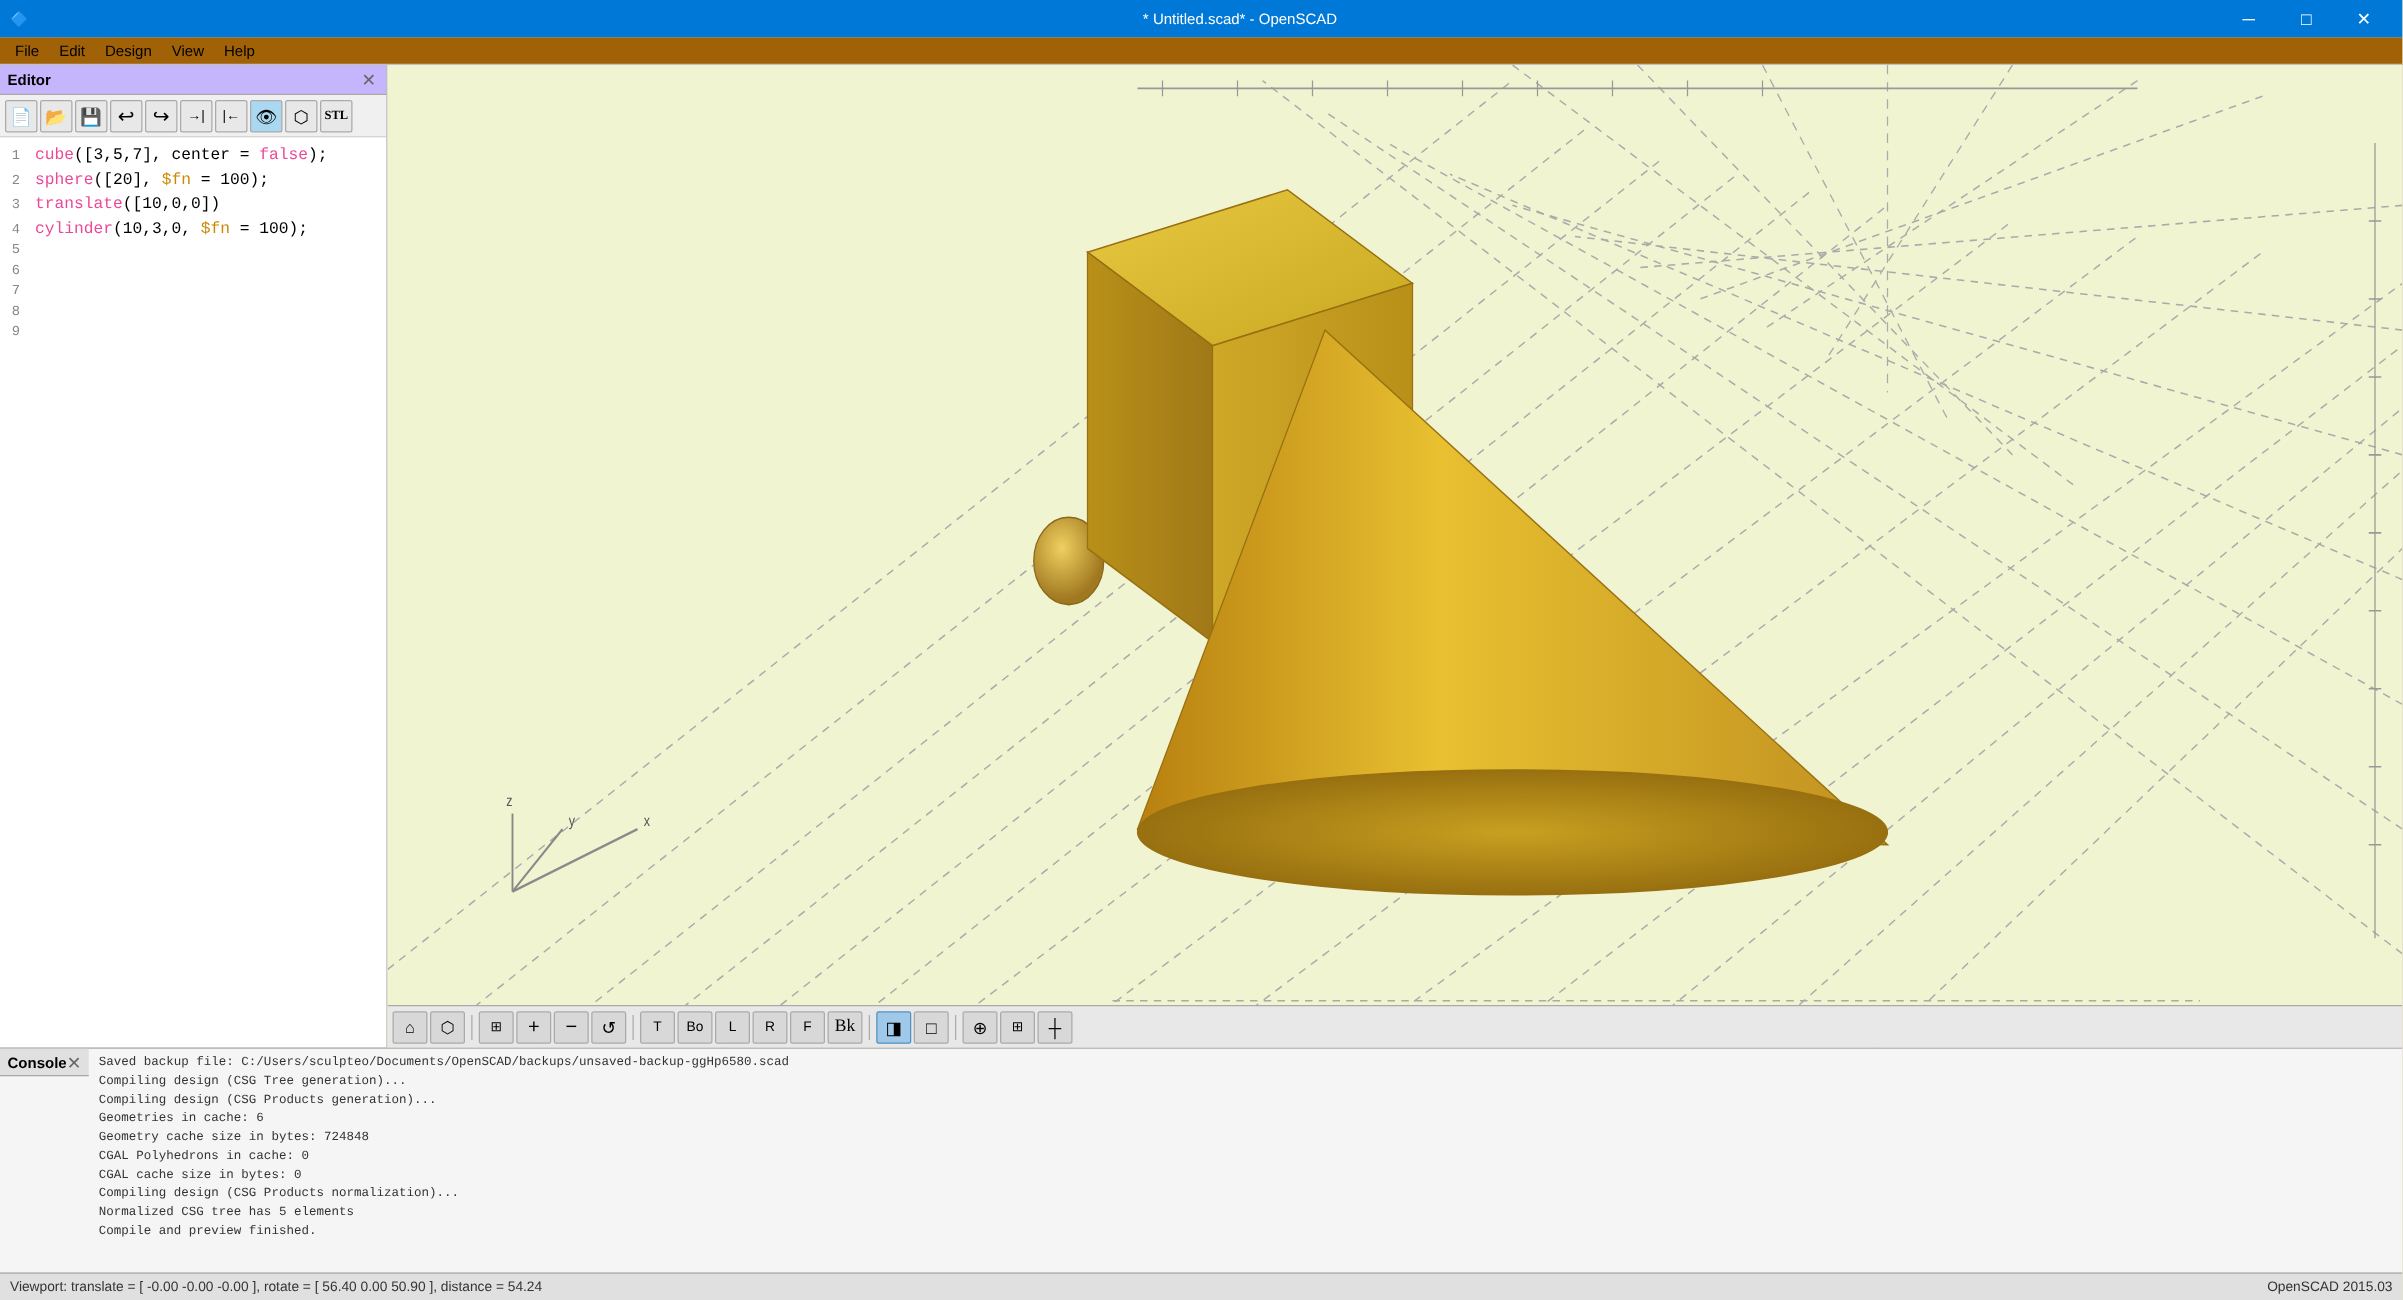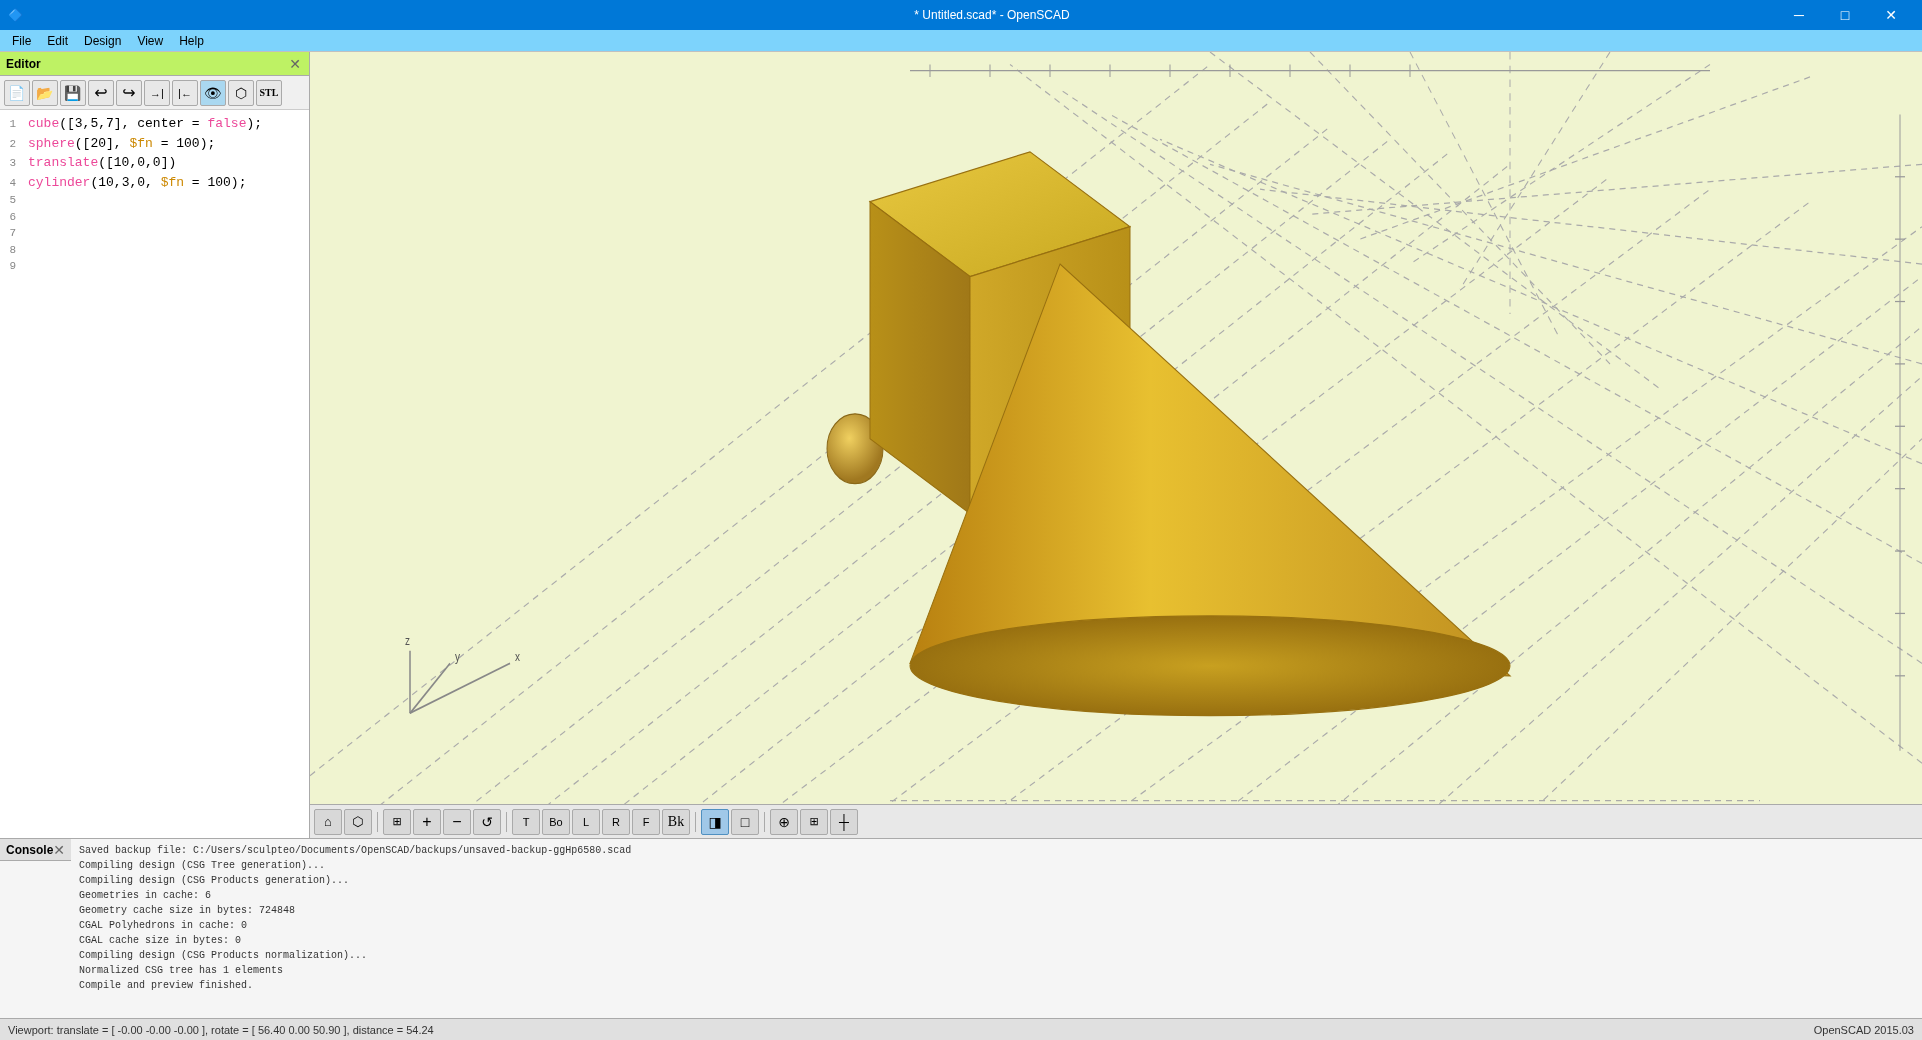--- a/index.html
+++ b/index.html
@@ -19,21 +19,21 @@
     .title-bar-title { flex: 1; text-align: center; }
     .title-bar-controls { display: flex; gap: 0; }
     .title-bar-btn {
       width: 46px; height: 30px;
       background: transparent; border: none; color: white;
       font-size: 14px; cursor: pointer; display: flex; align-items: center; justify-content: center;
     }
 
     
     .menu-bar {
-      background: #7dd3fc;
+      background: #a16207;
       height: 22px;
       display: flex;
       align-items: center;
       padding: 0 4px;
       border-bottom: 1px solid #c0c0c0;
     }
     .menu-item {
       padding: 2px 8px;
       cursor: pointer;
       font-size: 12px;
@@ -56,21 +56,21 @@
     
     .editor-panel {
       width: 310px;
       min-width: 310px;
       background: #f8f8f8;
       border-right: 1px solid #aaa;
       display: flex;
       flex-direction: column;
     }
     .editor-header {
-      background: #bef264;
+      background: #c4b5fd;
       border-bottom: 1px solid #aaa;
       padding: 3px 6px;
       display: flex;
       align-items: center;
       justify-content: space-between;
       font-size: 12px;
       font-weight: bold;
       height: 24px;
     }
     .editor-close-btn {
@@ -453,21 +453,21 @@
     <div class="console-content">
 
     <div>Saved backup file: C:/Users/sculpteo/Documents/OpenSCAD/backups/unsaved-backup-ggHp6580.scad</div>
         <div>Compiling design (CSG Tree generation)...</div>
         <div>Compiling design (CSG Products generation)...</div>
         <div>Geometries in cache: 6</div>
         <div>Geometry cache size in bytes: 724848</div>
         <div>CGAL Polyhedrons in cache: 0</div>
         <div>CGAL cache size in bytes: 0</div>
         <div>Compiling design (CSG Products normalization)...</div>
-        <div>Normalized CSG tree has 1 elements</div>
+        <div>Normalized CSG tree has 5 elements</div>
         <div>Compile and preview finished.</div>
       </div>
   </div>
 
   <div class="status-bar">
     <span>Viewport: translate = [ -0.00 -0.00 -0.00 ], rotate = [ 56.40 0.00 50.90 ], distance = 54.24</span>
     <span>OpenSCAD 2015.03</span>
   </div>
 </div>
 

